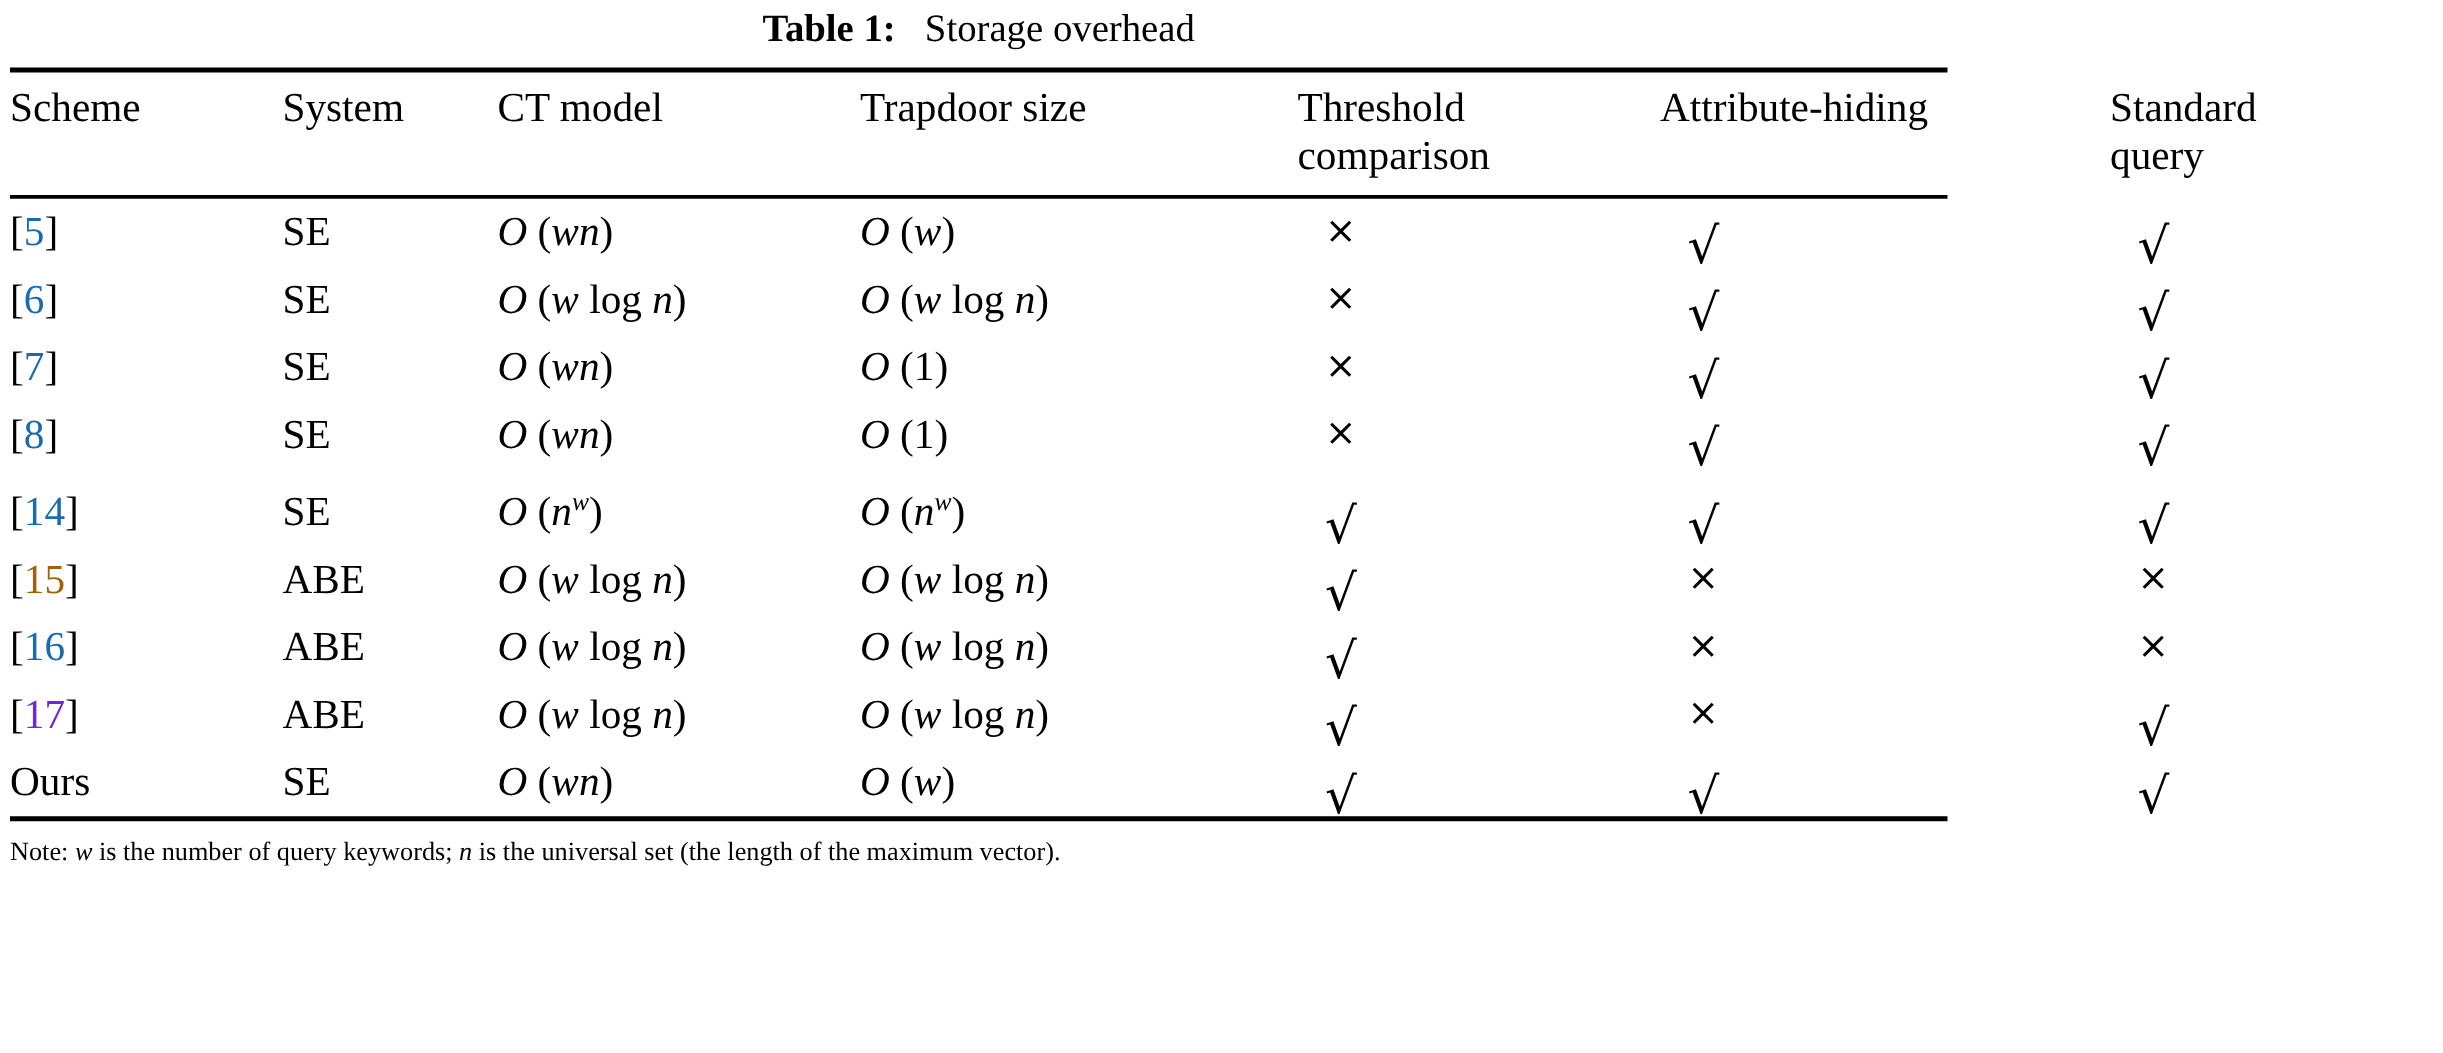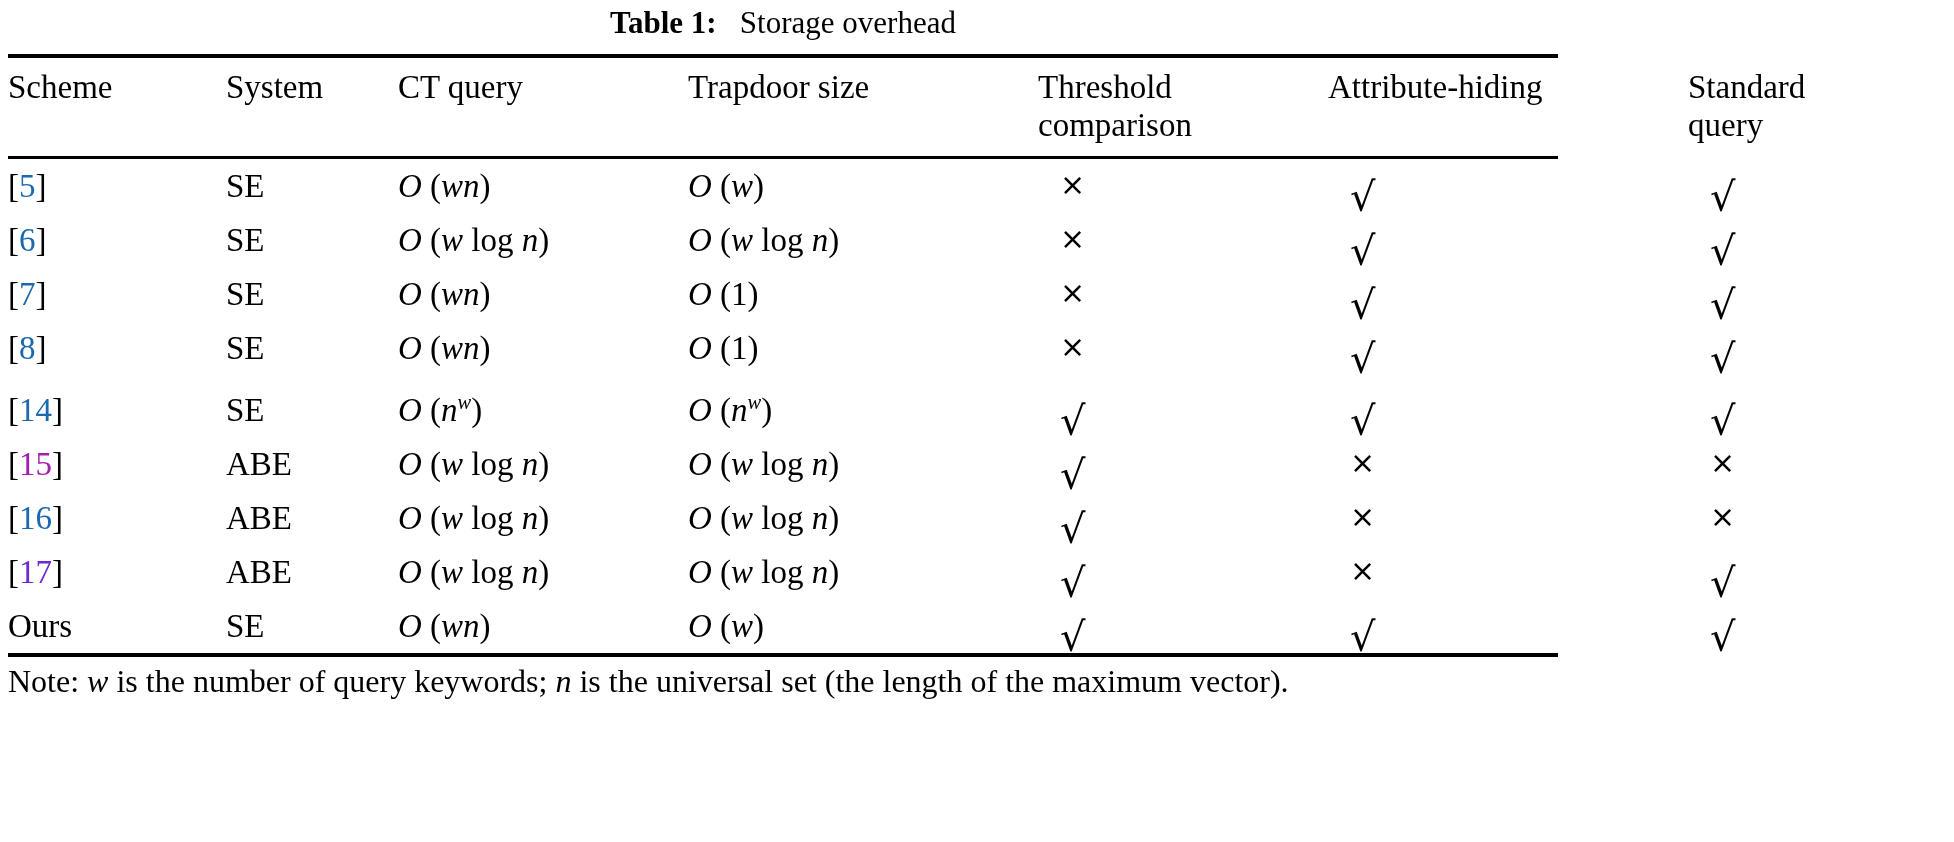--- a/index.html
+++ b/index.html
@@ -114,21 +114,21 @@
     display: inline-block;
     font-size: 30px;
     line-height: 1;
     position: relative;
     top: -2px;
     font-family: "DejaVu Sans", sans-serif;
   }
 
   
   .footnote {
-    font-size: 32px;
+    font-size: 21px;
     line-height: 32px;
     padding-top: 8px;
     white-space: nowrap;
   }
   .footnote .it { font-style: italic; }
 </style>
 </head>
 <body>
 
 <div class="table-figure">
@@ -153,21 +153,21 @@
     </colgroup>
     <thead>
       <tr>
         <th>
           <span class="hdr-line">Scheme</span>
         </th>
         <th>
           <span class="hdr-line">System</span>
         </th>
         <th>
-          <span class="hdr-line">CT query</span>
+          <span class="hdr-line">CT model</span>
         </th>
         <th>
           <span class="hdr-line">Trapdoor size</span>
         </th>
         <th class="mark-head">
           <span class="hdr-line">Threshold</span>
           <span class="hdr-line">comparison</span>
         </th>
         <th class="mark-head">
           <span class="hdr-line">Attribute-hiding</span>
@@ -232,21 +232,21 @@
         <tr>
           <td><span class="cite">[<span class="cite-num" style="color:#1b6ab0">14</span>]</span></td>
           <td>SE</td>
           <td><span class="math">O <span class="paren">(</span>n<sup>w</sup><span class="paren">)</span></span></td>
           <td><span class="math">O <span class="paren">(</span>n<sup>w</sup><span class="paren">)</span></span></td>
           <td class="mark-cell"><span class="glyph-check">√</span></td>
           <td class="mark-cell"><span class="glyph-check">√</span></td>
           <td class="mark-cell"><span class="glyph-check">√</span></td>
         </tr>
         <tr>
-          <td><span class="cite">[<span class="cite-num" style="color:#a21caf">15</span>]</span></td>
+          <td><span class="cite">[<span class="cite-num" style="color:#a16207">15</span>]</span></td>
           <td>ABE</td>
           <td><span class="math">O <span class="paren">(</span>w <span class="roman">log</span> n<span class="paren">)</span></span></td>
           <td><span class="math">O <span class="paren">(</span>w <span class="roman">log</span> n<span class="paren">)</span></span></td>
           <td class="mark-cell"><span class="glyph-check">√</span></td>
           <td class="mark-cell"><span class="glyph-cross">×</span></td>
           <td class="mark-cell"><span class="glyph-cross">×</span></td>
         </tr>
         <tr>
           <td><span class="cite">[<span class="cite-num" style="color:#1b6ab0">16</span>]</span></td>
           <td>ABE</td>

